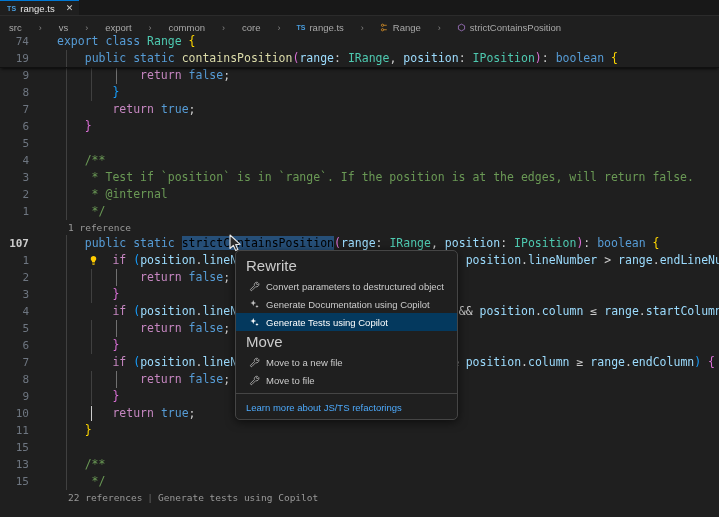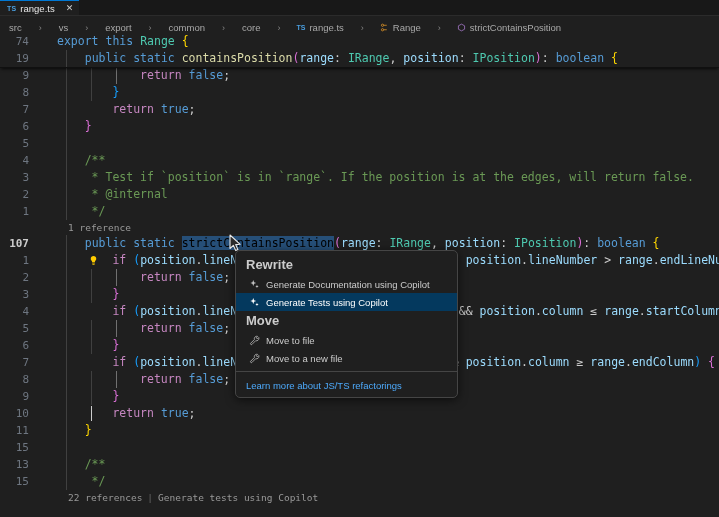--- a/index.html
+++ b/index.html
@@ -145,23 +145,23 @@
     width: 223px;
     background: #1f1f1f;
     border: 1px solid #454545;
     border-radius: 5px;
     box-shadow: 0 2px 10px rgba(0,0,0,.6);
     padding: 4px 0 0 0;
     z-index: 60;
     font-family: "Liberation Sans", sans-serif;
   }
   .mgroup {
-    font-size: 13px; color: #cccccc;
+    font-size: 15px; color: #cccccc;
     padding: 2px 0 3px 10px;
-    font-weight: bold;
+    font-weight: normal;
   }
   .mitem {
     display: flex; align-items: center;
     height: 18px;
     padding: 0 8px 0 10px;
     font-size: 9.5px;
     color: #cccccc;
     cursor: pointer;
   }
   .mitem.active { background: #04395e; color: #ffffff; }
@@ -400,35 +400,43 @@
       <span class="sep">|</span>
       <a>Generate tests using Copilot</a>
     </div>
 
   </div>
 
   <div id="sticky">
     <div class="row">
       <span class="ln">74</span>
       <span class="gutter-ico"></span>
-      <span class="code"><span class="kw">export</span> <span class="kw">this</span> <span class="typ">Range</span> <span class="br1">{</span></span>
+      <span class="code"><span class="kw">export</span> <span class="kw">class</span> <span class="typ">Range</span> <span class="br1">{</span></span>
     </div>
     <div class="row">
       <span class="ln">19</span>
       <span class="gutter-ico"></span>
       <span class="code"><span class="ig" style="left:9px"></span>    <span class="kw">public</span> <span class="kw">static</span> <span class="fn">containsPosition</span><span class="br2">(</span><span class="par">range</span><span class="pun">: </span><span class="typ">IRange</span><span class="pun">, </span><span class="par">position</span><span class="pun">: </span><span class="typ">IPosition</span><span class="br2">)</span><span class="pun">: </span><span class="kw">boolean</span> <span class="br1">{</span></span>
     </div>
   </div>
 
 </div>
 
 <div id="ctxmenu">
 
   <div class="mgroup">Rewrite</div>
 
+  <div class="mitem">
+    <span class="mico">
+      <svg width="11" height="11" viewBox="0 0 16 16">
+        <path d="M11.3 1.8a3.6 3.6 0 0 0-3.4 4.7L2.4 12a1.3 1.3 0 0 0 1.8 1.8l5.5-5.5a3.6 3.6 0 0 0 4.7-3.4c0-.4-.06-.8-.2-1.2l-2 2-1.6-1.6 2-2a3.6 3.6 0 0 0-1.3-.3z" fill="none" stroke="#c5c5c5" stroke-width="1.1" stroke-linejoin="round"></path>
+      </svg>
+    </span>
+    <span>Convert parameters to destructured object</span>
+  </div>
 
   <div class="mitem">
     <span class="mico">
       <svg width="11" height="11" viewBox="0 0 16 16">
         <path d="M6.2 1.6 L7.4 4.6 L10.4 5.8 L7.4 7 L6.2 10 L5 7 L2 5.8 L5 4.6 Z" fill="#c5c5c5"></path>
         <path d="M11.6 8.4 L12.3 10.1 L14 10.8 L12.3 11.5 L11.6 13.2 L10.9 11.5 L9.2 10.8 L10.9 10.1 Z" fill="#c5c5c5"></path>
       </svg>
     </span>
     <span>Generate Documentation using Copilot</span>
   </div>
@@ -444,30 +452,30 @@
   </div>
 
   <div class="mgroup">Move</div>
 
   <div class="mitem">
     <span class="mico">
       <svg width="11" height="11" viewBox="0 0 16 16">
         <path d="M11.3 1.8a3.6 3.6 0 0 0-3.4 4.7L2.4 12a1.3 1.3 0 0 0 1.8 1.8l5.5-5.5a3.6 3.6 0 0 0 4.7-3.4c0-.4-.06-.8-.2-1.2l-2 2-1.6-1.6 2-2a3.6 3.6 0 0 0-1.3-.3z" fill="none" stroke="#c5c5c5" stroke-width="1.1" stroke-linejoin="round"></path>
       </svg>
     </span>
-    <span>Move to file</span>
+    <span>Move to a new file</span>
   </div>
 
   <div class="mitem">
     <span class="mico">
       <svg width="11" height="11" viewBox="0 0 16 16">
         <path d="M11.3 1.8a3.6 3.6 0 0 0-3.4 4.7L2.4 12a1.3 1.3 0 0 0 1.8 1.8l5.5-5.5a3.6 3.6 0 0 0 4.7-3.4c0-.4-.06-.8-.2-1.2l-2 2-1.6-1.6 2-2a3.6 3.6 0 0 0-1.3-.3z" fill="none" stroke="#c5c5c5" stroke-width="1.1" stroke-linejoin="round"></path>
       </svg>
     </span>
-    <span>Move to a new file</span>
+    <span>Move to file</span>
   </div>
 
   <div class="mfooter">
     <a>Learn more about JS/TS refactorings</a>
   </div>
 </div>
 
 <div id="mousecur">
   <svg width="13" height="19" viewBox="0 0 13 19">
     <path d="M1 1 L1 14.5 L4.4 11.4 L6.7 16.6 L8.9 15.6 L6.7 10.6 L11.2 10.3 Z" fill="#2b2b2b" stroke="#e8e8e8" stroke-width="1.1" stroke-linejoin="round"></path>

